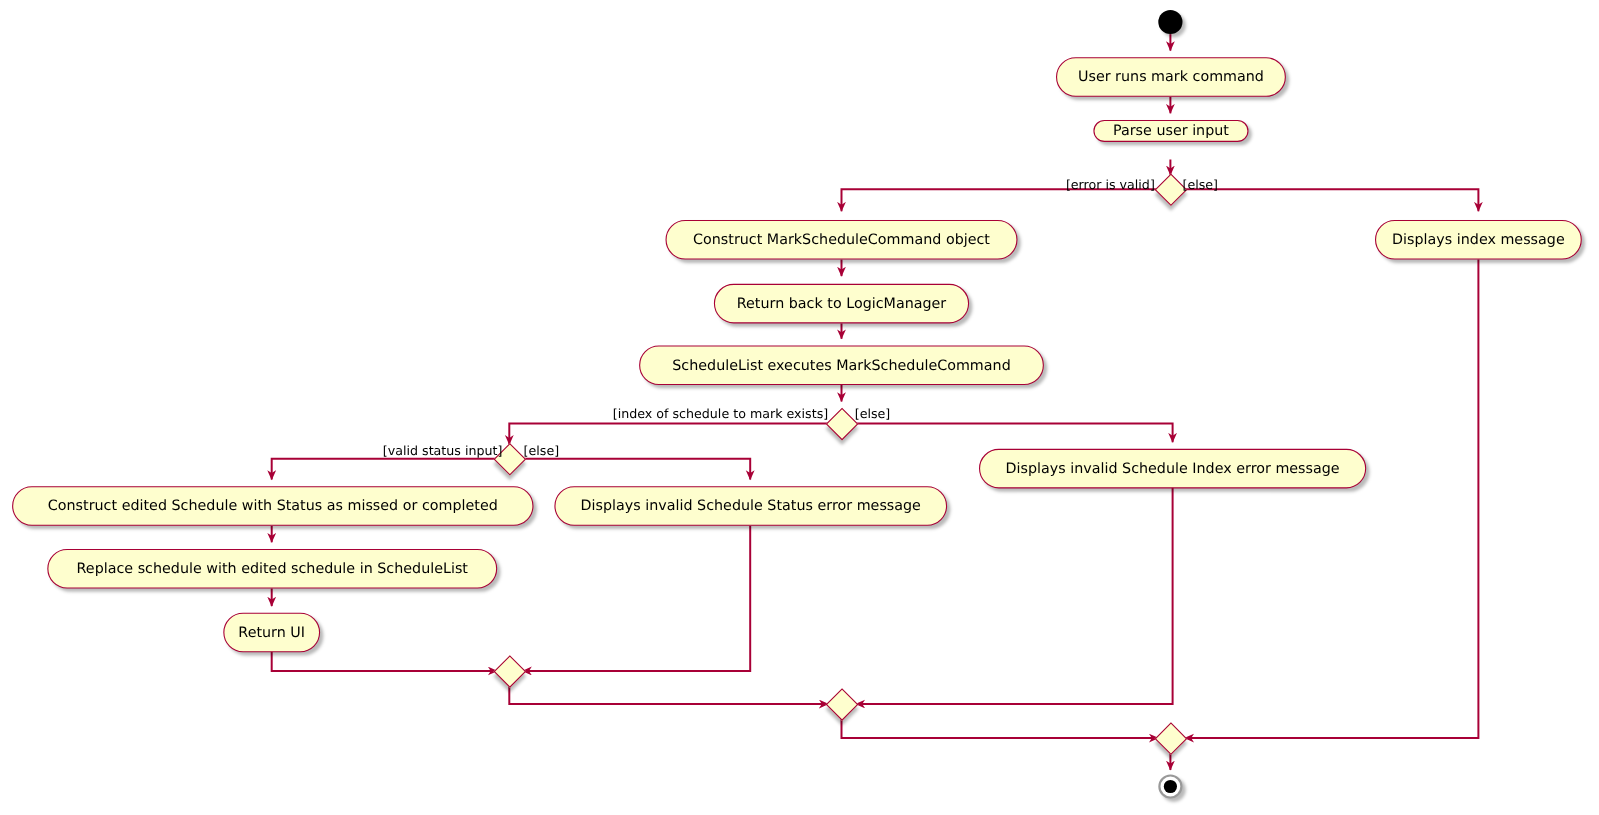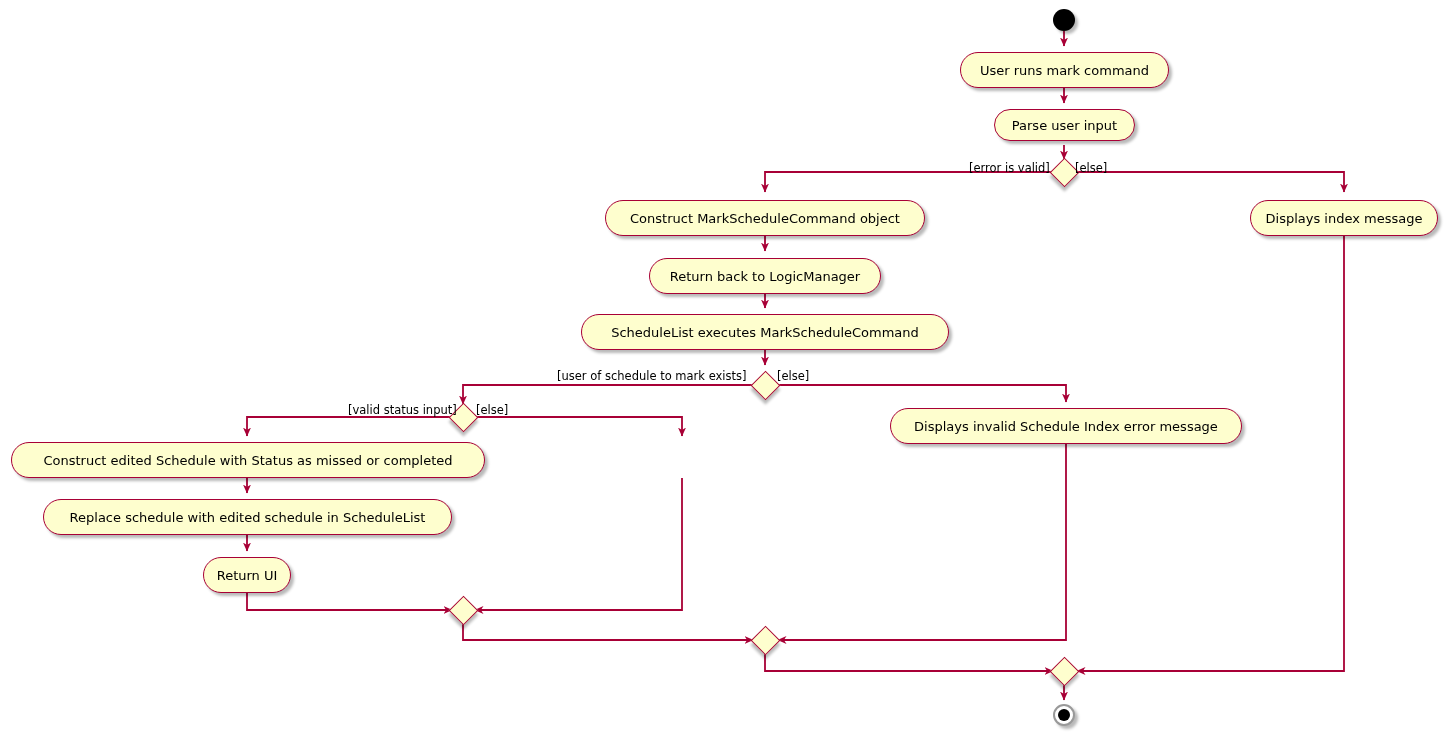--- a/index.html
+++ b/index.html
@@ -108,51 +108,52 @@
       <path d="M1344,236 L1344,671 L1077,671" marker-end="url(#ah)"></path>
 
       <path d="M1064,681 L1064,700" marker-end="url(#ah)"></path>
     </g>
   </svg>
 
   <div class="start-node" style="left:1053px;top:9px;"></div>
 
   <div class="node" style="left:960px;top:52px;width:209px;height:36px;">User runs mark command</div>
 
-  <div class="node" style="left:994px;top:109px;width:141px;height:32px;text-align:center;">Parse user input</div>
+  <div class="node" style="left:994px;top:109px;width:141px;height:20px;text-align:center;">Parse user input</div>
 
   <div class="node" style="left:605px;top:200px;width:320px;height:36px;">Construct MarkScheduleCommand object</div>
 
   <div class="node" style="left:649px;top:258px;width:232px;height:36px;">Return back to LogicManager</div>
 
   <div class="node" style="left:581px;top:314px;width:368px;height:36px;">ScheduleList executes MarkScheduleCommand</div>
 
   <div class="node" style="left:1250px;top:200px;width:188px;height:36px;">Displays index message</div>
 
   <div class="node" style="left:11px;top:442px;width:474px;height:36px;">Construct edited Schedule with Status as missed or completed</div>
 
   <div class="node" style="left:43px;top:499px;width:409px;height:36px;">Replace schedule with edited schedule in ScheduleList</div>
 
   <div class="node" style="left:203px;top:557px;width:88px;height:36px;">Return UI</div>
 
+  <div class="node" style="left:504px;top:442px;width:357px;height:36px;">Displays invalid Schedule Status error message</div>
 
   <div class="node" style="left:890px;top:408px;width:352px;height:36px;">Displays invalid Schedule Index error message</div>
 
   <div class="diamond" style="left:1054px;top:162px;"></div>
   <div class="diamond" style="left:755px;top:375px;"></div>
   <div class="diamond" style="left:453px;top:407px;"></div>
 
   <div class="diamond" style="left:453px;top:600px;"></div>
   <div class="diamond" style="left:755px;top:630px;"></div>
   <div class="diamond" style="left:1054px;top:661px;"></div>
 
   <div class="edge-label" style="left:969px;top:163px;">[error is valid]</div>
   <div class="edge-label" style="left:1075px;top:163px;">[else]</div>
 
-  <div class="edge-label" style="left:557px;top:371px;">[user of schedule to mark exists]</div>
+  <div class="edge-label" style="left:557px;top:371px;">[index of schedule to mark exists]</div>
   <div class="edge-label" style="left:777px;top:371px;">[else]</div>
 
   <div class="edge-label" style="left:348px;top:405px;">[valid status input]</div>
   <div class="edge-label" style="left:476px;top:405px;">[else]</div>
 
   <div class="end-node" style="left:1053px;top:704px;"></div>
 
 </div>
 
 </body></html>

